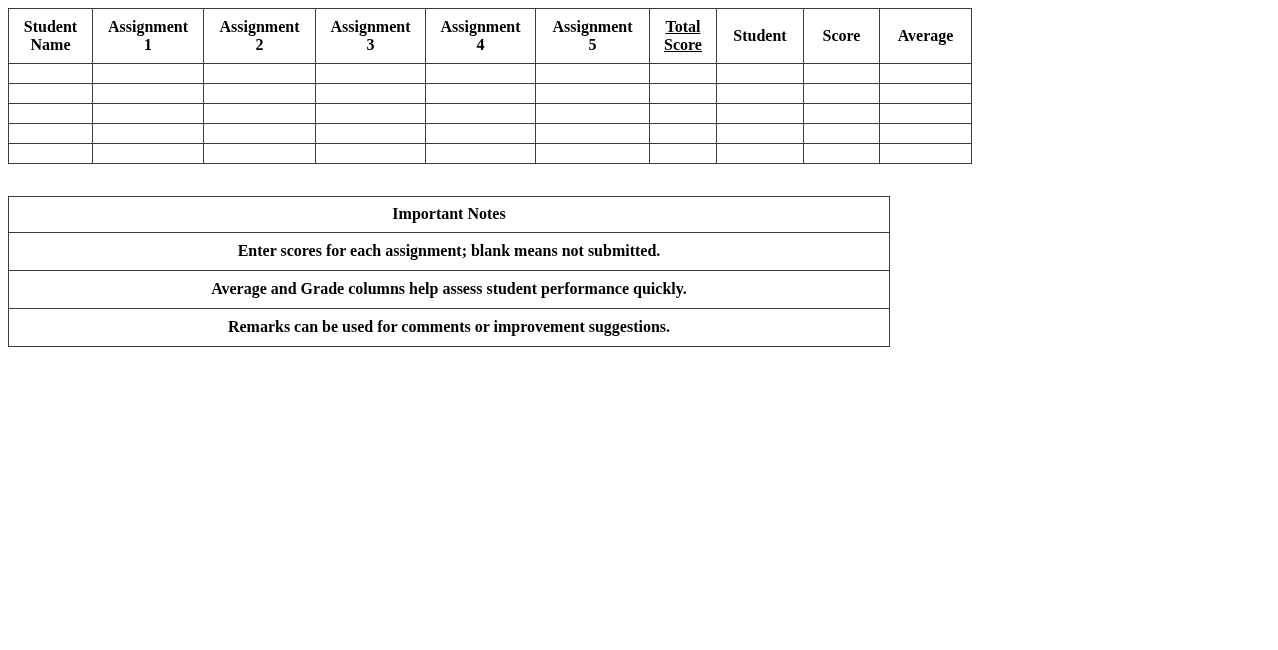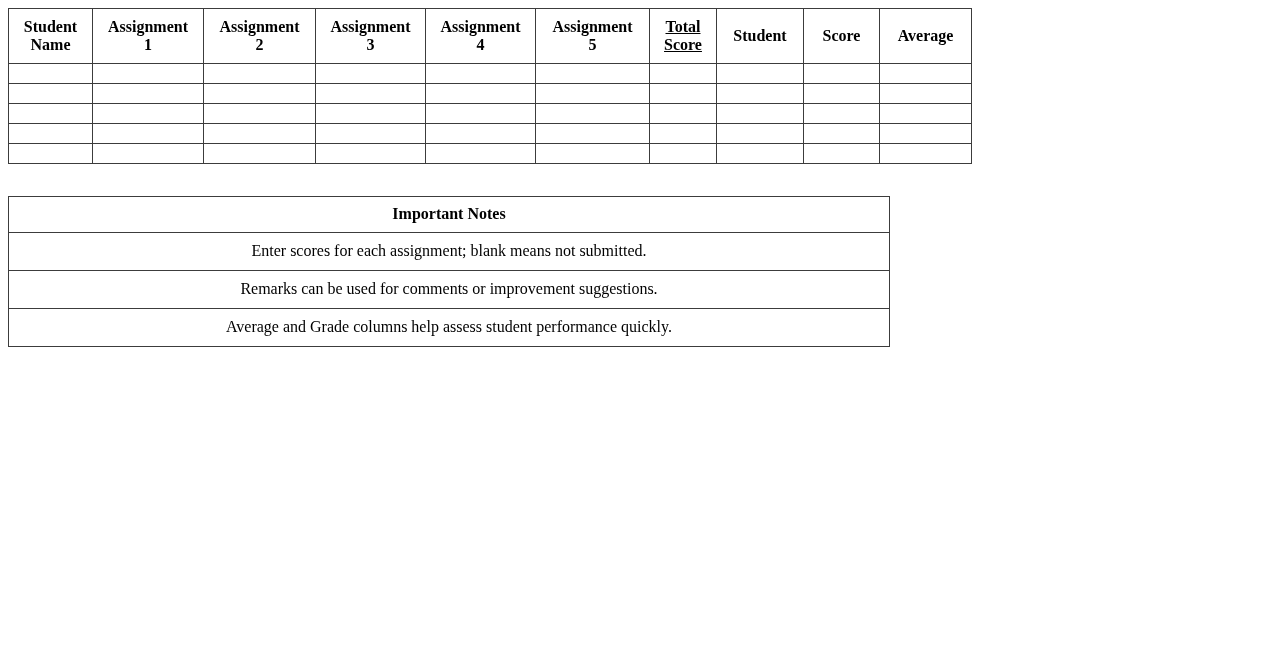--- a/index.html
+++ b/index.html
@@ -58,21 +58,21 @@
     margin-top: 32px;
   }
   .notes .title-cell {
     height: 36px;
     font-weight: bold;
     padding: 2px 6px;
     margin-top: 20px;
   }
   .notes .note {
     height: 38px;
-    font-weight: normal;
+    font-weight: bold;
     padding: 2px 6px;
   }
 </style>
 </head>
 <body>
 
 <table class="grades">
   <thead>
     <tr>
         <th style="width: 84px;">Student
@@ -160,19 +160,19 @@
 
 <table class="notes">
   <tbody>
     <tr>
       <td class="title-cell">Important Notes</td>
     </tr>
   <tr>
         <td class="note">Enter scores for each assignment; blank means not submitted.</td>
       </tr>
       <tr>
-        <td class="note">Remarks can be used for comments or improvement suggestions.</td>
+        <td class="note">Average and Grade columns help assess student performance quickly.</td>
       </tr>
       <tr>
-        <td class="note">Average and Grade columns help assess student performance quickly.</td>
+        <td class="note">Remarks can be used for comments or improvement suggestions.</td>
       </tr>
     </tbody>
 </table>
 
 </body></html>

